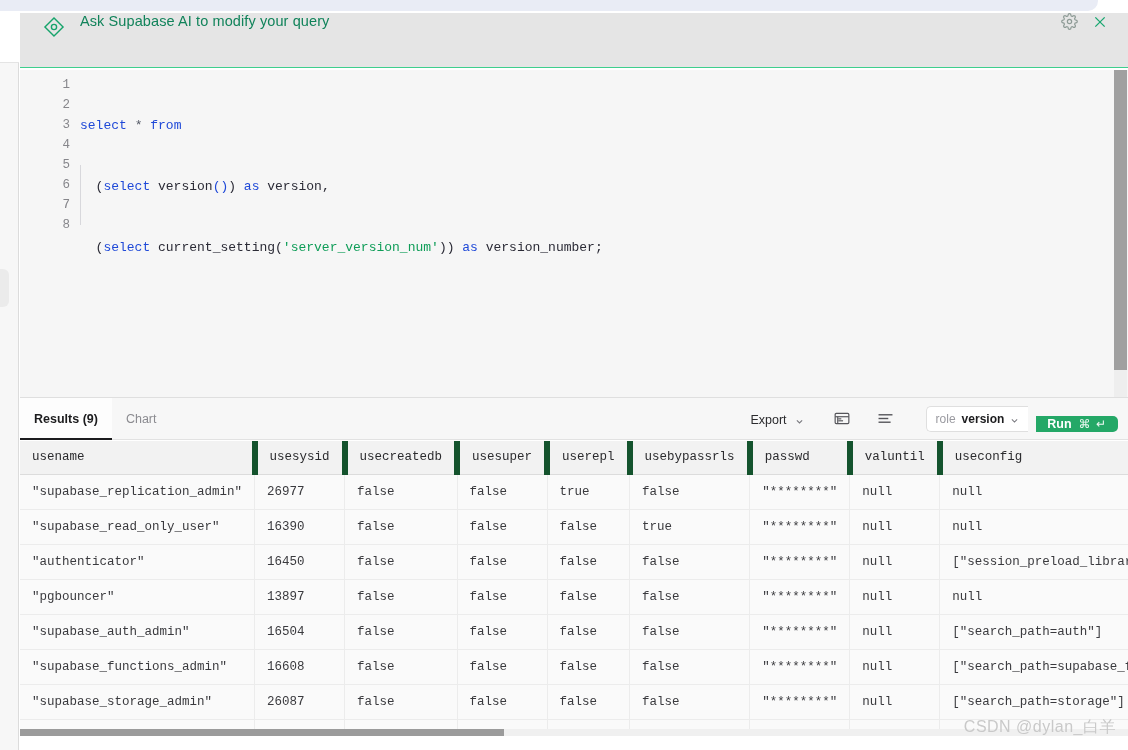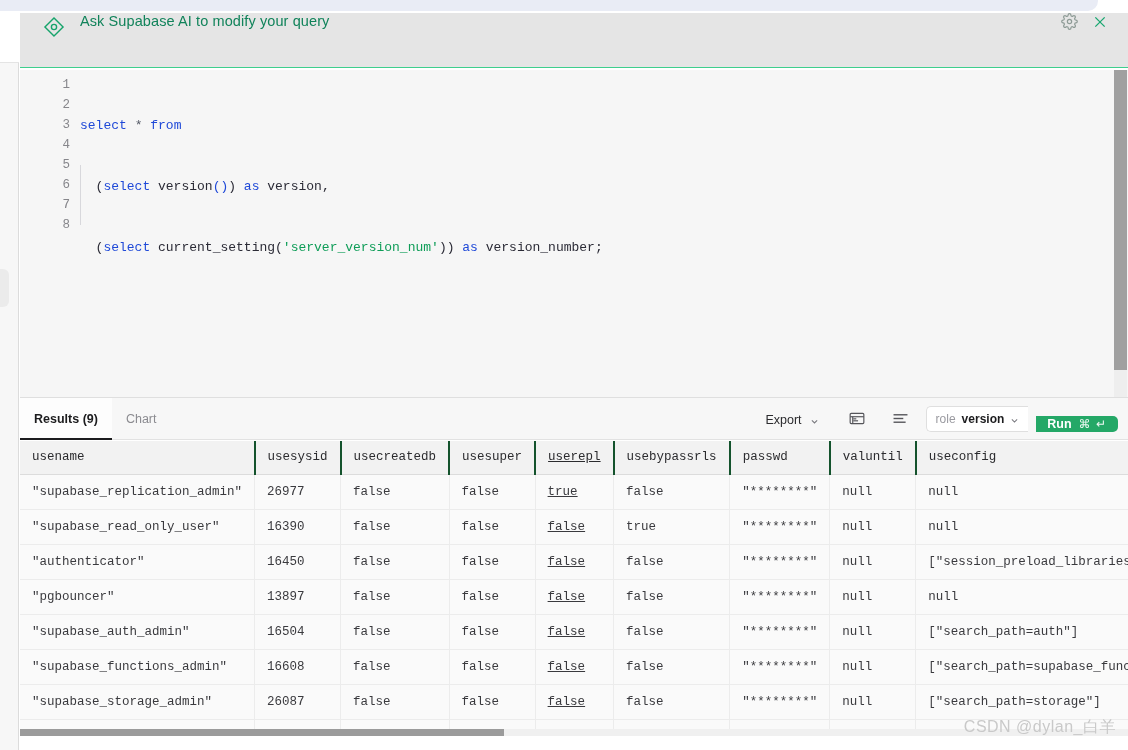--- a/index.html
+++ b/index.html
@@ -159,21 +159,21 @@
     font-size: 12.5px; color:#2b2b2e;
     padding: 5px 8px; cursor:pointer;
   }
   .chev { width:9px; height:9px; color:#7b7b80; }
   .icon-btn {
     width: 28px; height: 26px;
     display:flex; align-items:center; justify-content:center;
     color:#55555a; cursor:pointer; margin-left: 8px;
   }
   .role-select {
-    margin-left: 3px;
+    margin-left: 18px;
     height: 26px; display:flex; align-items:center; gap:6px;
     background:#ffffff; border:1px solid #dfdfdf;
     border-radius: 5px 0 0 5px;
     padding: 0 9px;
     font-size: 12px; cursor:pointer;
     border-right: none;
   }
   .role-label { color:#9a9aa0; }
   .role-value { color:#1c1c1e; font-weight:600; }
   .run-btn {
@@ -199,38 +199,38 @@
     font-family: "Liberation Mono", monospace;
     font-size: 12.5px;
   }
   table.grid th {
     height: 33px;
     background: #f2f2f2;
     color: #2b2b2e;
     font-weight: 400;
     text-align: left;
     padding: 0 12px;
-    border-right: 2px solid #14532d;
+    border-right: 6px solid #14532d;
     border-bottom: 1px solid #dcdcdc;
     white-space: nowrap; overflow:hidden;
   }
   table.grid td {
     height: 35px;
     color: #3a3a3e;
     padding: 0 12px;
     border-right: 1px solid #ececec;
     border-bottom: 1px solid #ececec;
     background: #fafafa;
     white-space: nowrap; overflow: hidden;
   }
   .c0 { width: 134px; }
   .c1 { width: 118px; }
   .c2 { width: 118px; }
   .c3 { width: 118px; }
-  .c4 { width: 118px; text-decoration: underline; }
+  .c4 { width: 118px; }
   .c5 { width: 140px; }
   .c6 { width: 118px; }
   .c7 { width: 118px; }
   .c8 { width: 160px; }
 
   .grid-hscroll {
     position:absolute; left:0; bottom:0; height:7px; width:100%;
     background:#f0f0f0;
   }
   .grid-hscroll-thumb {

